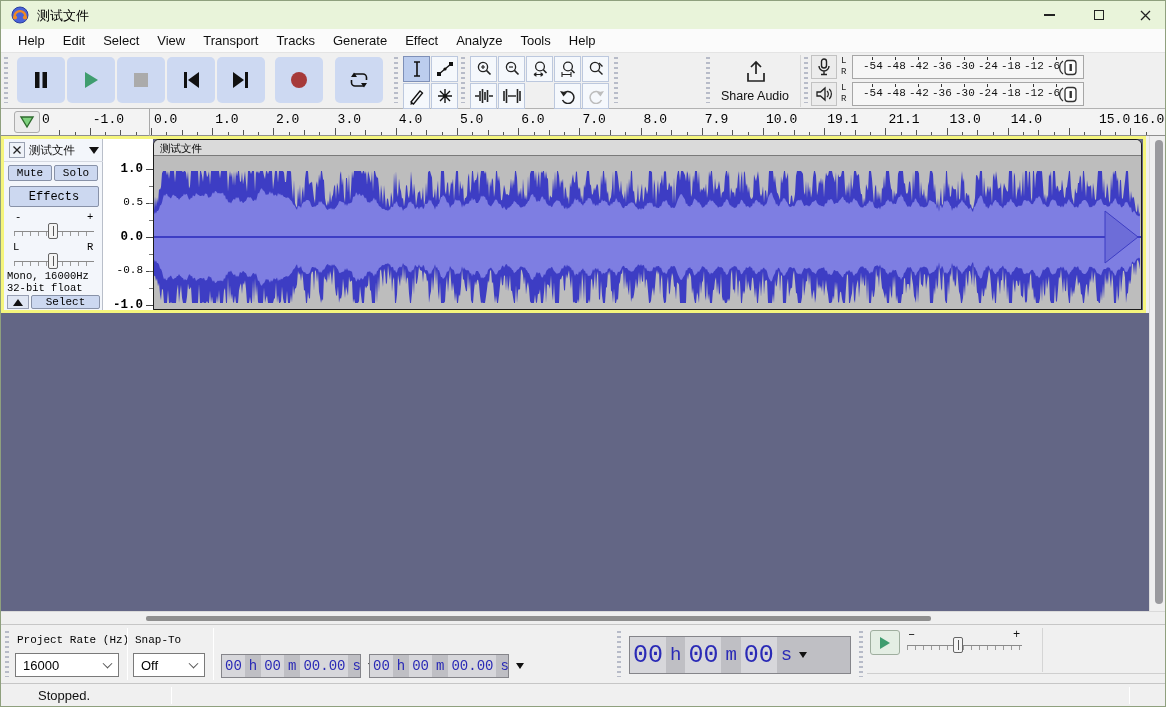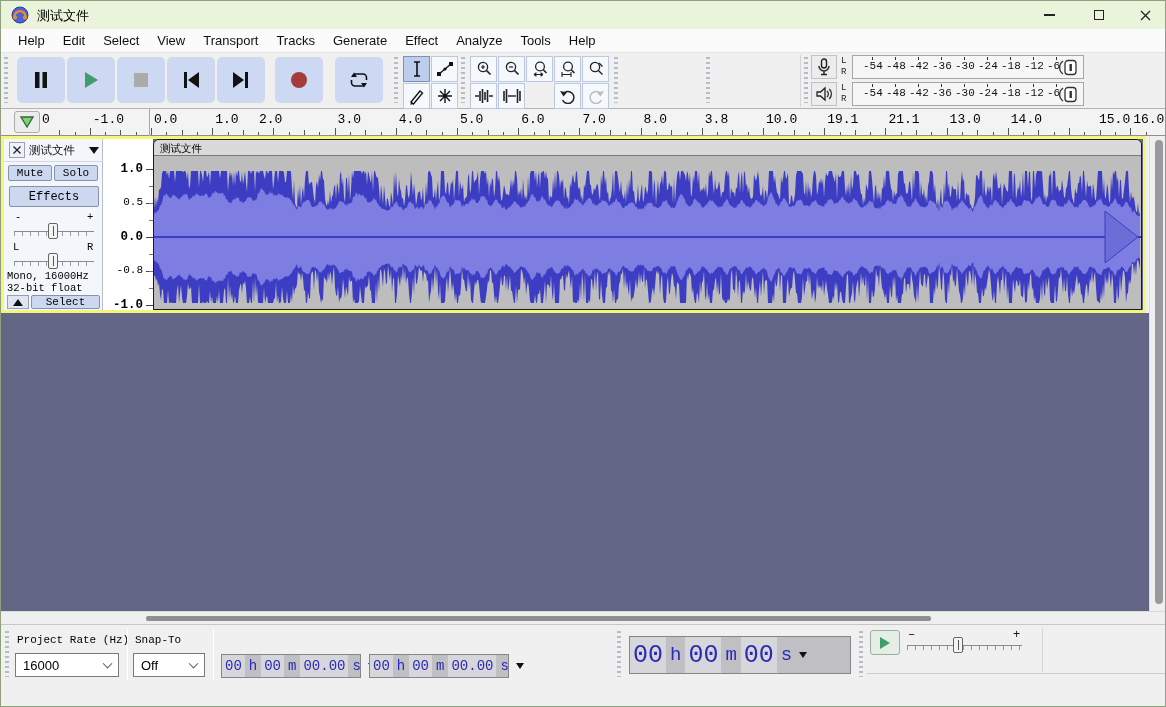--- a/index.html
+++ b/index.html
@@ -248,20 +248,27 @@
         <path d="M14 6 A6 6 0 1 0 14.5 12" fill="none" stroke="#bdbdbd" stroke-width="1.5"></path>
         <path d="M17 3 L13.5 8.5 L10 4.5 Z" fill="#bdbdbd"></path>
       </svg>
     </div>
 
     <div class="abs grip" style="left:613px"></div>
 
 
     <div class="abs grip" style="left:705px"></div>
 
+    <div class="abs" style="left:712px;top:2px;width:84px;height:52px">
+      <svg class="abs" style="left:32px;top:4px" width="22" height="26" viewBox="0 0 22 26">
+        <path d="M11 3 V15 M6 8 L11 3 L16 8" fill="none" stroke="#222" stroke-width="1.7"></path>
+        <path d="M3 14 V22 H19 V14" fill="none" stroke="#222" stroke-width="1.7"></path>
+      </svg>
+      <div class="abs tool-label" style="left:0;top:34px;width:84px">Share Audio</div>
+    </div>
 
     <div class="abs vline" style="left:799px"></div>
     <div class="abs grip" style="left:803px"></div>
 
     <div class="abs micon" style="left:810px;top:2px">
       <svg width="16" height="18" viewBox="0 0 16 18">
         <rect x="5.5" y="1" width="5" height="9" rx="2.5" fill="none" stroke="#222" stroke-width="1.4"></rect>
         <path d="M3 8 a5 5 0 0 0 10 0 M8 13 V16 M5 16.5 H11" fill="none" stroke="#222" stroke-width="1.4"></path>
       </svg>
     </div>
@@ -332,28 +339,28 @@
     <div class="abs" id="pin-btn">
       <svg width="16" height="14" viewBox="0 0 16 14">
         <path d="M2 2 H14 L8 12 Z" fill="#7ed17e" stroke="#2e6b2e" stroke-width="1.4"></path>
       </svg>
     </div>
     <div id="ruler-scale">
         <div class="rlab" style="position:absolute;left:41px;top:3px">0</div>
         <div class="rlab" style="position:absolute;left:91.8px;top:3px">-1.0</div>
         <div class="rlab" style="position:absolute;left:153.0px;top:3px">0.0</div>
         <div class="rlab" style="position:absolute;left:214.2px;top:3px">1.0</div>
-        <div class="rlab" style="position:absolute;left:258px;top:3px">2.0</div>
+        <div class="rlab" style="position:absolute;left:275px;top:3px">2.0</div>
         <div class="rlab" style="position:absolute;left:336.6px;top:3px">3.0</div>
         <div class="rlab" style="position:absolute;left:397.8px;top:3px">4.0</div>
         <div class="rlab" style="position:absolute;left:459.0px;top:3px">5.0</div>
         <div class="rlab" style="position:absolute;left:520.2px;top:3px">6.0</div>
         <div class="rlab" style="position:absolute;left:581.4px;top:3px">7.0</div>
         <div class="rlab" style="position:absolute;left:642.6px;top:3px">8.0</div>
-        <div class="rlab" style="position:absolute;left:703.8px;top:3px">3.8</div>
+        <div class="rlab" style="position:absolute;left:703.8px;top:3px">7.9</div>
         <div class="rlab" style="position:absolute;left:765.0px;top:3px">10.0</div>
         <div class="rlab" style="position:absolute;left:826.2px;top:3px">19.1</div>
         <div class="rlab" style="position:absolute;left:887.4px;top:3px">21.1</div>
         <div class="rlab" style="position:absolute;left:948.6px;top:3px">13.0</div>
         <div class="rlab" style="position:absolute;left:1009.8px;top:3px">14.0</div>
         <div class="rlab" style="position:absolute;left:1098px;top:3px">15.0</div>
         <div class="rlab" style="position:absolute;left:1132.2px;top:3px">16.0</div>
         <div class="rtick" style="position:absolute;left:58.2px;bottom:0;width:1px;height:5px;background:#555"></div>
         <div class="rtick" style="position:absolute;left:73.5px;bottom:0;width:1px;height:3px;background:#555"></div>
         <div class="rtick" style="position:absolute;left:88.8px;bottom:0;width:1px;height:7px;background:#555"></div>
@@ -575,14 +582,19 @@
       </div>
       <div class="abs" style="left:41px;top:2px;font-size:12px;font-family:'Liberation Mono','DejaVu Sans Mono',monospace">–</div>
       <div class="abs" style="left:146px;top:2px;font-size:12px;font-family:'Liberation Mono','DejaVu Sans Mono',monospace">+</div>
       <div class="abs slider-track" style="left:40px;top:19px;width:115px"></div>
       <div class="abs slider-ticks" style="left:40px;top:20px;width:115px"></div>
       <div class="abs slider-thumb" style="left:86px;top:11px"></div>
       <div class="abs" style="left:175px;top:2px;width:1px;height:44px;background:#d5d5d5"></div>
     </div>
   </div>
 
+  <div class="abs" id="statusbar">
+    <div class="abs" style="left:37px;top:4px;font-size:13px">Stopped.</div>
+    <div class="abs sdiv" style="left:170px"></div>
+    <div class="abs sdiv" style="left:1128px"></div>
+  </div>
 
 </div>
 
 </body></html>

